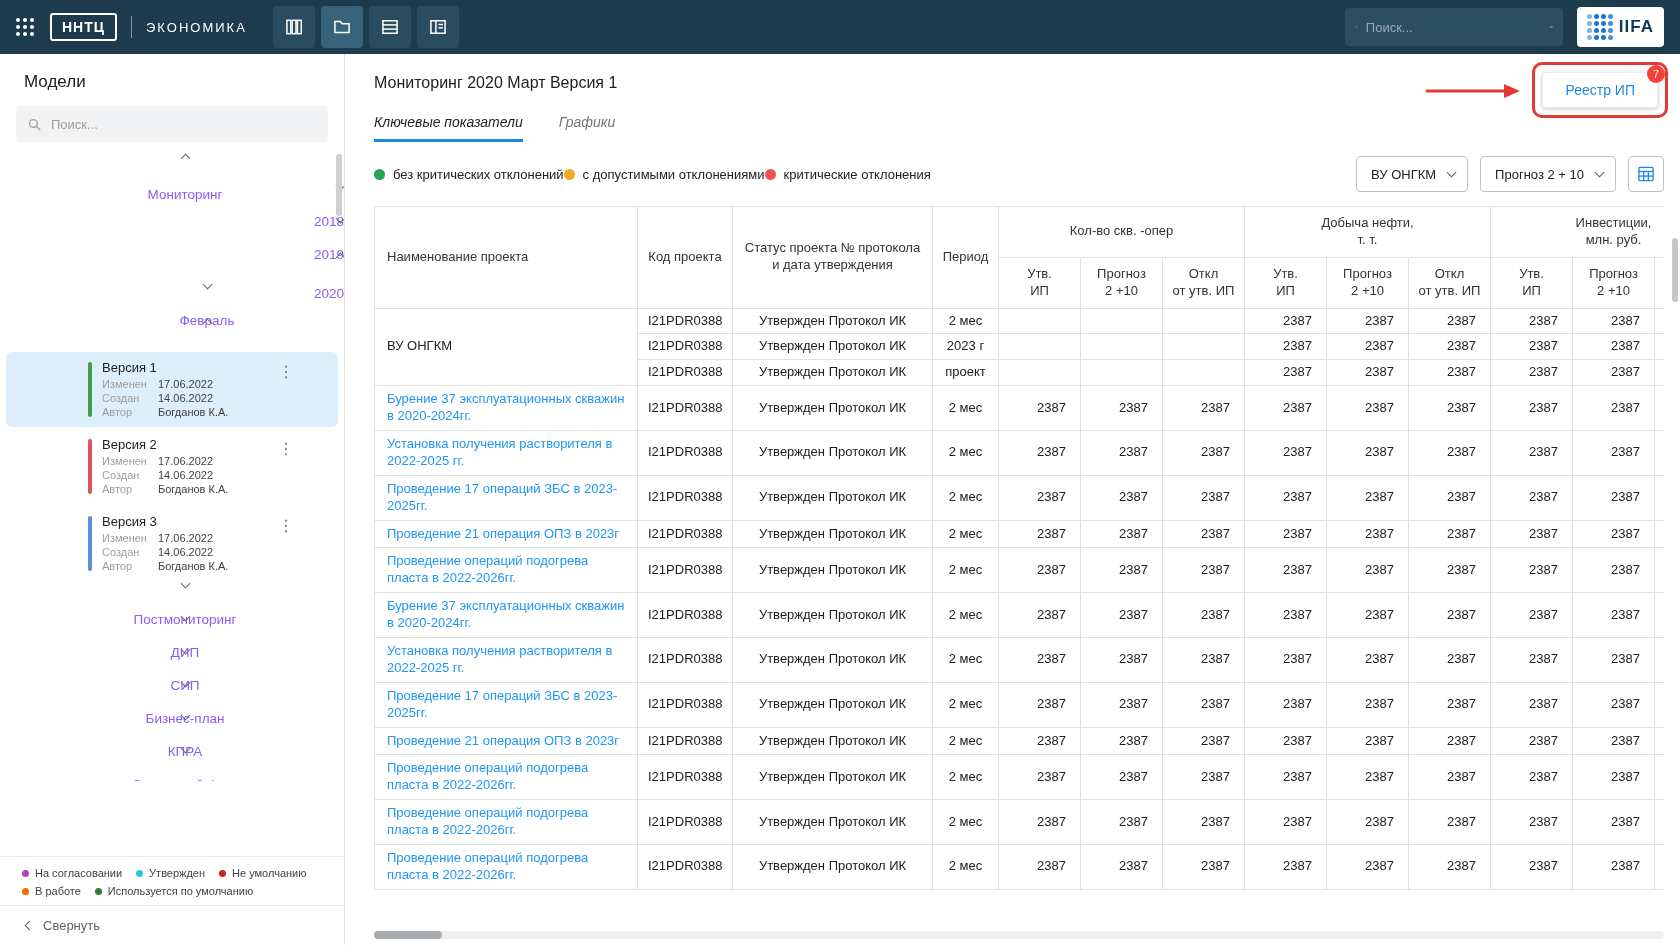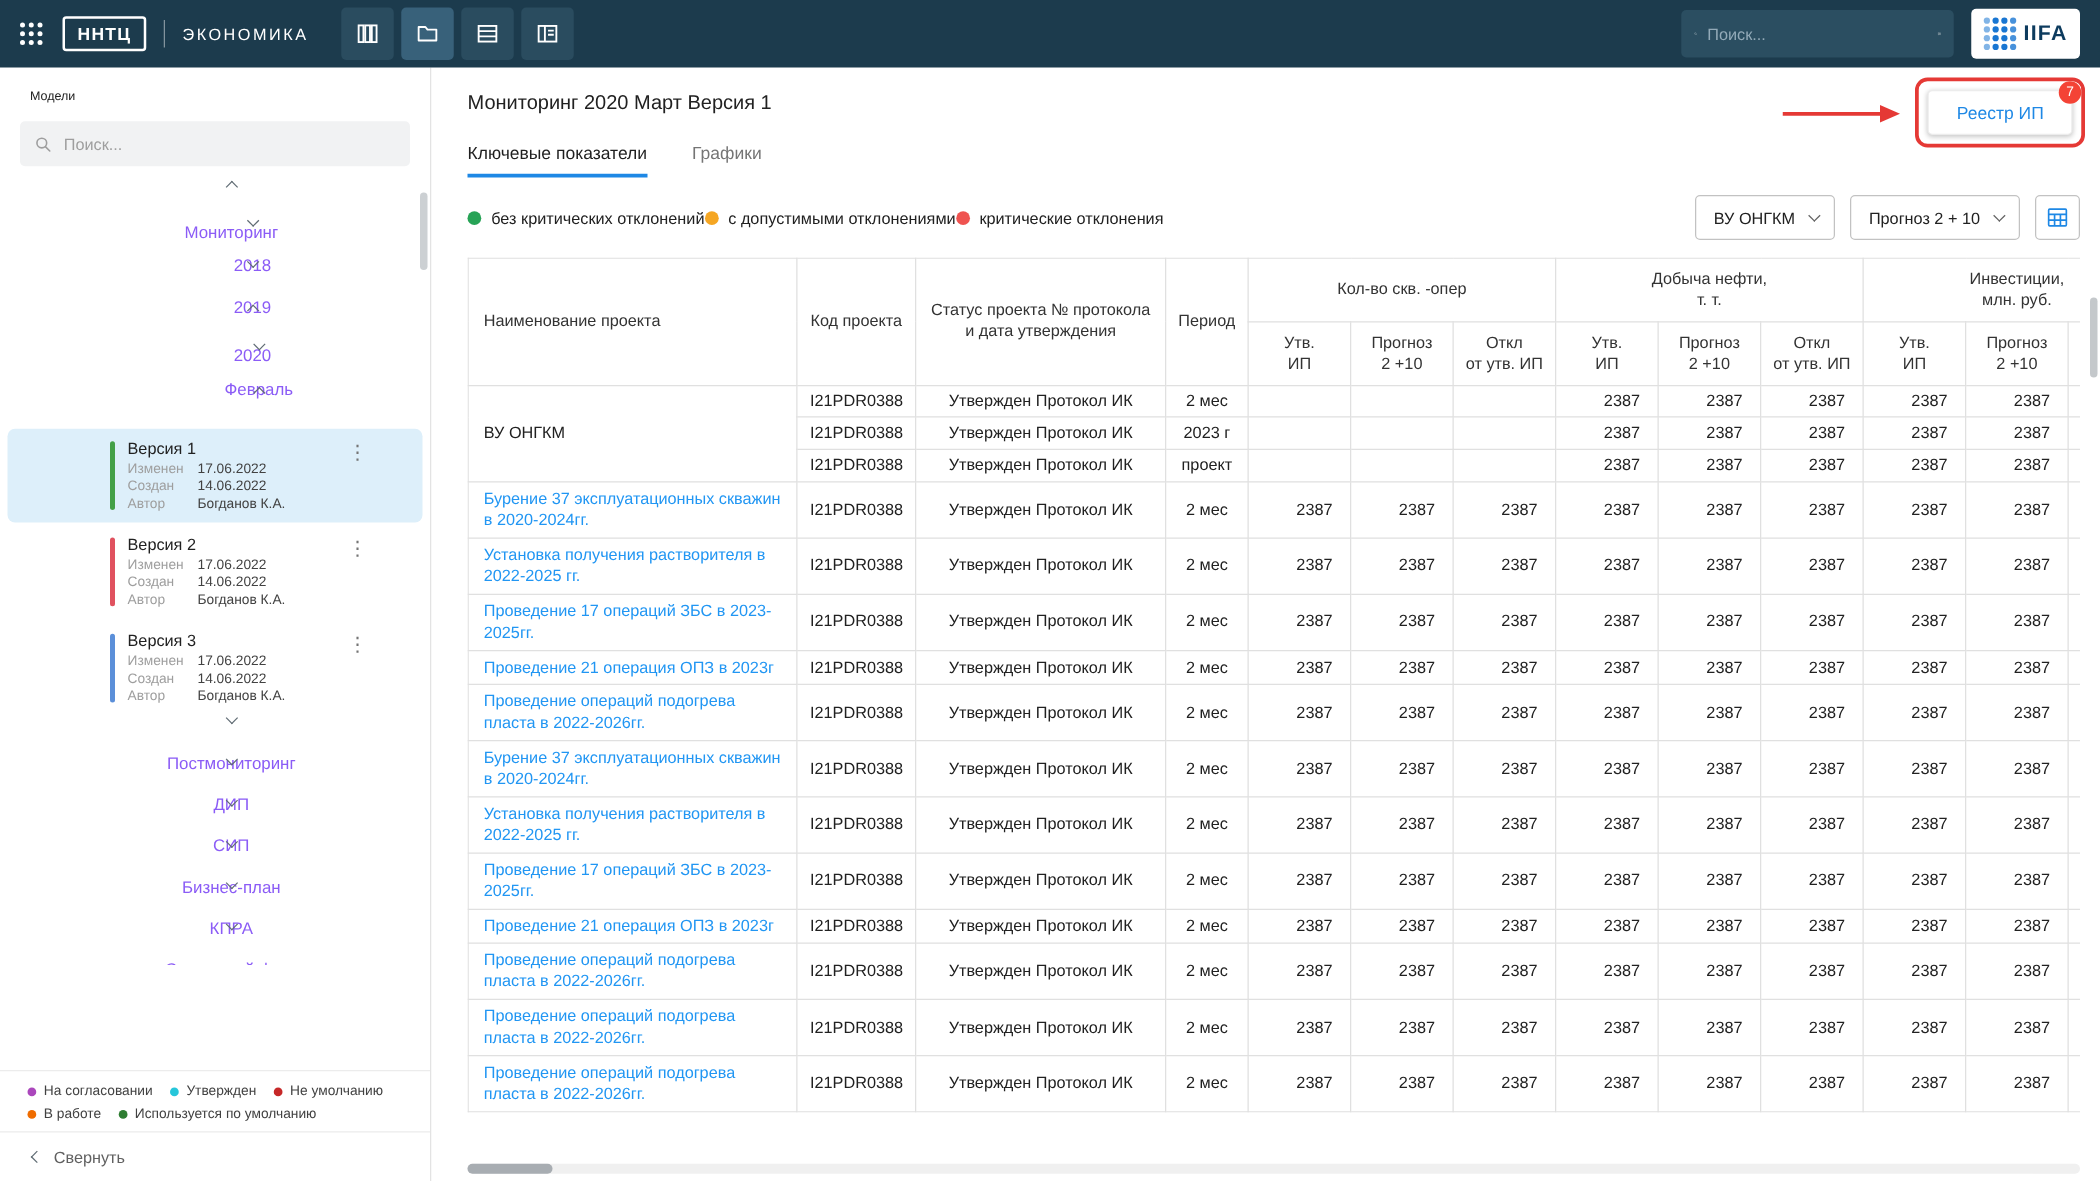--- a/index.html
+++ b/index.html
@@ -21,28 +21,28 @@
   .top-search input { flex:1; background:transparent; border:none; outline:none; color:#dce7ee; font-size:13px; font-family:inherit; }
   .top-search input::placeholder { color:#93aab8; }
   .brand-box { background:#fff; border-radius:4px; height:40px; padding:0 10px; display:flex; align-items:center; gap:6px; }
   .iifa-dots { display:grid; grid-template-columns:repeat(4,5px); gap:2px; }
   .iifa-dots i { width:5px; height:5px; border-radius:50%; background:#1976d2; }
   .iifa-dots i:nth-child(4n+1){ opacity:.55; } .iifa-dots i:nth-child(4n){ opacity:.8; }
   .brand-text { font-weight:bold; font-size:17px; color:#0d3b5e; letter-spacing:1px; }
 
   
   .sidebar { position:fixed; top:54px; left:0; bottom:0; width:345px; background:#fff; border-right:1px solid #e3e3e3; z-index:20; }
-  .sidebar-title { font-size:10px; font-weight:500; color:#212121; padding:18px 24px 6px; }
+  .sidebar-title { font-size:17px; font-weight:500; color:#212121; padding:18px 24px 6px; }
   .side-search { margin:8px 16px 10px; height:36px; background:#f1f2f3; border-radius:4px; display:flex; align-items:center; gap:8px; padding:0 10px; }
   .side-search input { flex:1; border:none; background:transparent; outline:none; font-size:13px; font-family:inherit; color:#424242; }
   .side-search input::placeholder { color:#9e9e9e; }
   .tree { overflow:hidden; }
   .tree-item { height:33px; display:flex; align-items:center; gap:25px; font-size:13.5px; color:#8b5cf6; cursor:pointer;flex-direction:column; }
   .tree-item.lvl0 { padding-left:26px; }
-  .tree-item.lvl1 { padding-left:60px; }
+  .tree-item.lvl1 { padding-left:60px;align-items:flex-end; }
   .tree-item.lvl2 { padding-left:70px; }
   .chev { width:7px; height:7px; border-right:1.6px solid #5f6b73; border-bottom:1.6px solid #5f6b73; display:inline-block; flex:0 0 auto; }
   .chev.down { transform:rotate(45deg); margin-top:-3px; }
   .chev.up { transform:rotate(225deg); margin-top:3px; }
   .chev.left { transform:rotate(135deg); }
   .version { position:relative; margin:2px 6px; padding:8px 40px 9px 96px; border-radius:6px; cursor:pointer; }
   .version.selected { background:#ddeffa; }
   .vbar { position:absolute; left:82px; top:10px; bottom:10px; width:4px; border-radius:2px; }
   .vname { font-size:13px; color:#212121; margin-bottom:3px; }
   .vrow { margin-top:2px; display:flex; }
@@ -53,21 +53,21 @@
   .side-legend { border-top:1px solid #ececec; padding:10px 22px 8px; display:flex; flex-wrap:wrap; gap:6px 14px; }
   .side-legend .item { display:flex; align-items:center; gap:6px; font-size:11px; color:#424242; }
   .sdot { width:7px; height:7px; border-radius:50%; flex:0 0 auto; }
   .collapse-row { border-top:1px solid #ececec; height:40px; display:flex; align-items:center; gap:10px; padding-left:26px; color:#616161; font-size:13px; cursor:pointer; }
   .sidebar-vscroll { position:absolute; right:2px; top:100px; width:6px; height:62px; background:#ccd0d3; border-radius:3px; }
 
   
   .main { position:fixed; left:346px; top:54px; right:0; bottom:0; background:#fff; padding:20px 16px 0 28px; overflow:hidden; }
   .page-title { font-size:16px; font-weight:500; color:#212121; }
   .tabs { display:flex; gap:36px; margin-top:22px; }
-  .tab { font-size:14px; color:#757575; padding-bottom:9px; cursor:pointer; }
+  .tab { font-size:14px; color:#757575; padding-bottom:9px; cursor:pointer;font-style:italic; }
   .tab.active { color:#1f1f1f; font-weight:500; border-bottom:3px solid #1e88e5; }
   .legend-row { display:flex; align-items:center; margin-top:14px; }
   .status-legend { display:flex; align-items:center; }
   .status-legend .item { display:flex; align-items:center; gap:8px; font-size:13px; color:#212121; }
   .ldot { width:11px; height:11px; border-radius:50%; flex:0 0 auto; }
   .controls { margin-left:auto; display:flex; align-items:center; gap:12px; }
   .dropdowns { display:flex; gap:12px; }
   .dropdown { height:36px; border:1px solid #c2c2c2; border-radius:4px; background:#fff; display:flex; align-items:center; gap:12px; padding:0 12px 0 14px; font-size:13px; color:#212121; font-family:inherit; cursor:pointer; }
   .caret { width:7px; height:7px; border-right:1.6px solid #616161; border-bottom:1.6px solid #616161; transform:rotate(45deg); margin-top:-3px; }
   .icon-btn { width:36px; height:36px; border:1px solid #c2c2c2; border-radius:4px; background:#fff; display:flex; align-items:center; justify-content:center; cursor:pointer; }

